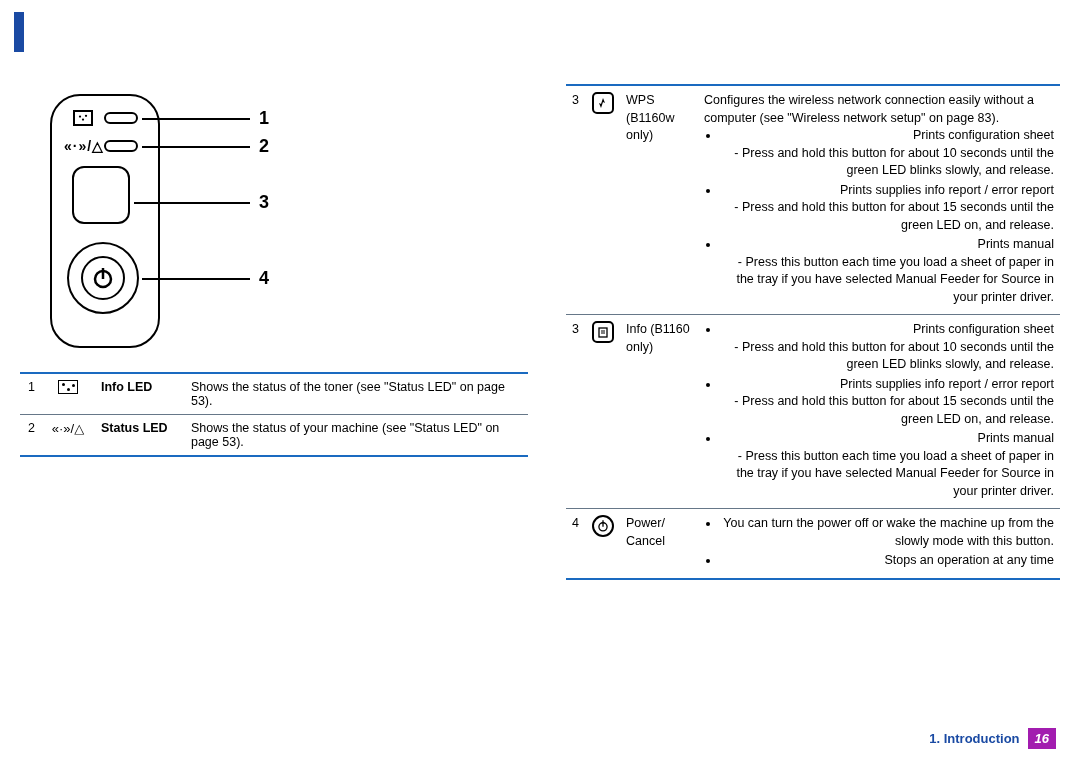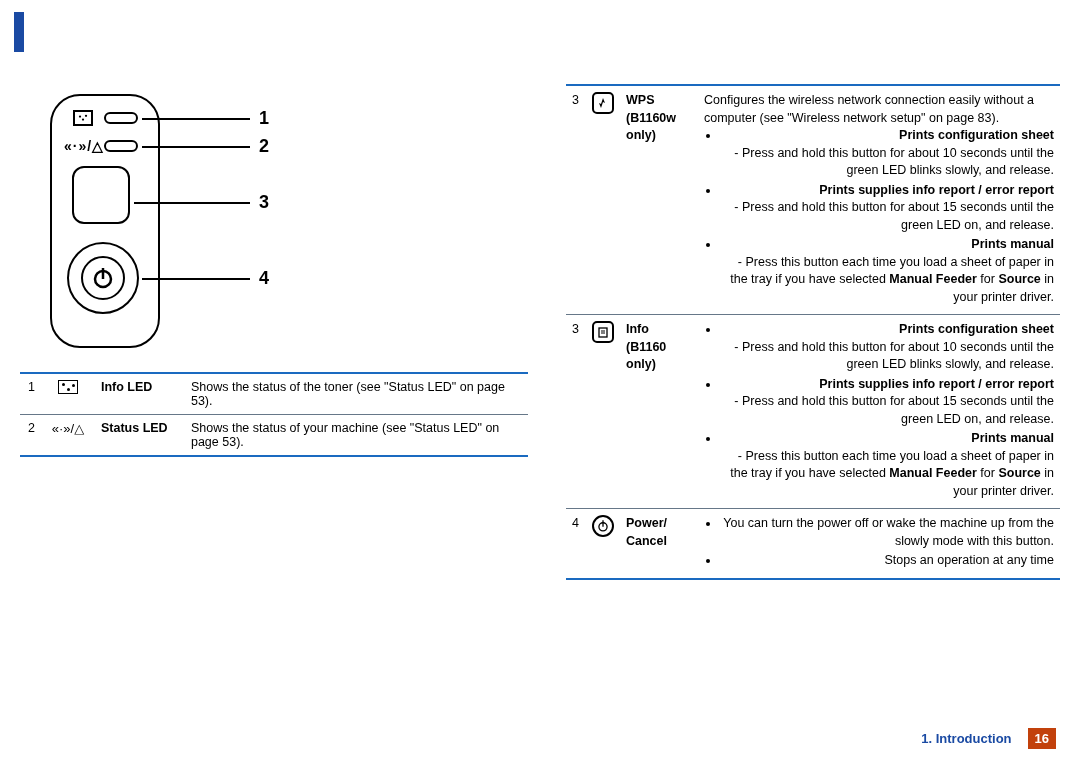--- a/index.html
+++ b/index.html
@@ -152,36 +152,37 @@
   }
   .tbl-right tr:first-child td { border-top: 2px solid #1a6ac0; }
   .tbl-right tr:last-child td { border-bottom: 2px solid #1a6ac0; }
   .tbl-right .num { width: 20px; }
   .tbl-right .ico { width: 34px; padding-top:6px; }
   .tbl-right .nm  { width: 78px; font-weight:bold; }
   .tbl-right ul { margin:0; padding-left: 16px; }
   .tbl-right ul li { margin-bottom: 2px; text-align: right; }
   .tbl-right ul.dash { list-style:none; padding-left: 10px; }
   .tbl-right ul.dash li::before { content: "- "; }
-  .b { font-weight:bold; }
+  .b { font-weight:normal; }
 
   .footer {
     position:absolute;
     bottom: 14px;
     right: 24px;
     display:flex;
     align-items:center;
-    gap:16px;
+    gap:8px;
     font-size:13px;
   }
   .footer .chap { color:#1a4aa3; font-weight:bold; }
   .footer .pgnum {
-    background:#c2410c; color:#fff;
+    background:#a21caf; color:#fff;
     padding:3px 7px;
     font-weight:bold;
+    font-style:italic;
   }
 
   .sq-icon {
     display:inline-block;
     width:22px; height:22px;
     border:2px solid #000;
     border-radius:5px;
     vertical-align:middle;
     position:relative;
   }

